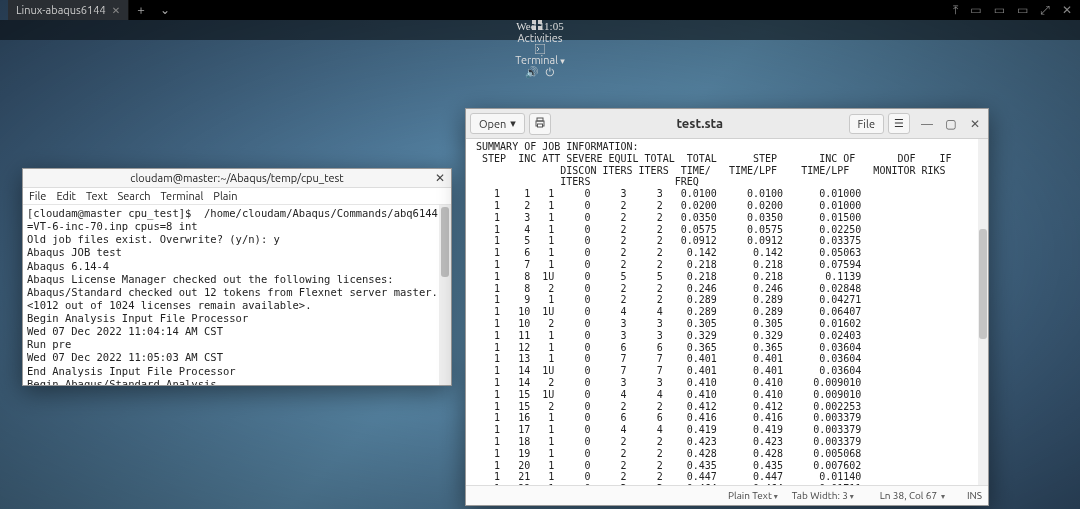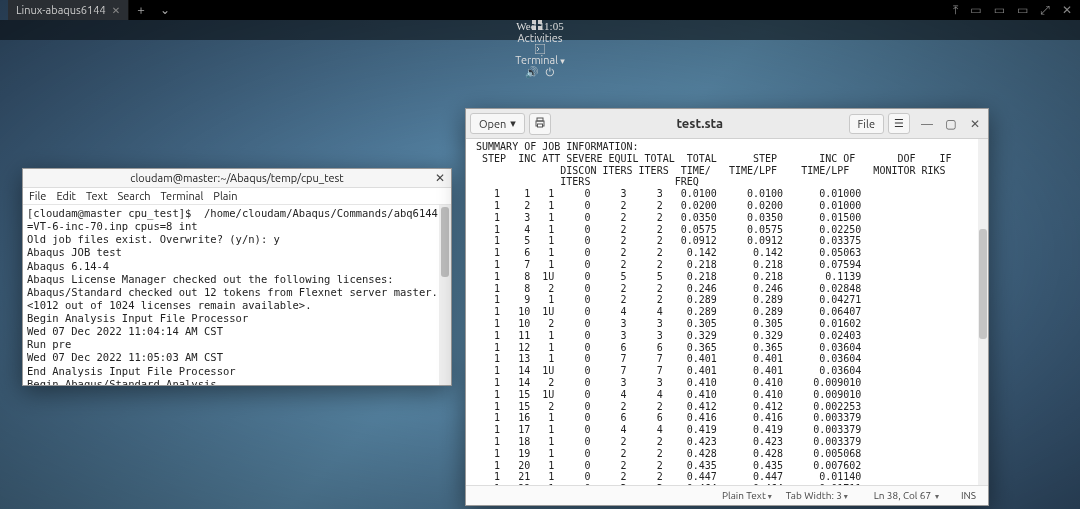--- a/index.html
+++ b/index.html
@@ -135,21 +135,21 @@
     }
     .gedit-scroll {
       position:absolute; right:0; top:0; bottom:0; width:10px; background:#f0f0f0;
     }
     .gedit-thumb {
       position:absolute; left:1px; right:1px; top:90px; height:110px; background:#c4c4c4; border-radius:3px;
     }
     .gedit-status {
       height:20px; border-top:1px solid #ddd;
       display:flex; align-items:center; font-size:10px;
-      padding:0 12px; gap:4px; color:#444; background:#fafafa;
+      padding:0 6px; gap:4px; color:#444; background:#fafafa;
     }
     .gedit-status .spacer{flex:1;}
     .dd::after { content:"  ▾"; color:#666; font-size:8px;}
   </style>
 </head>
 <body>
 
 <div class="vm-tabbar">
   <div class="vm-tab">
     <span>Linux-abaqus6144</span>

